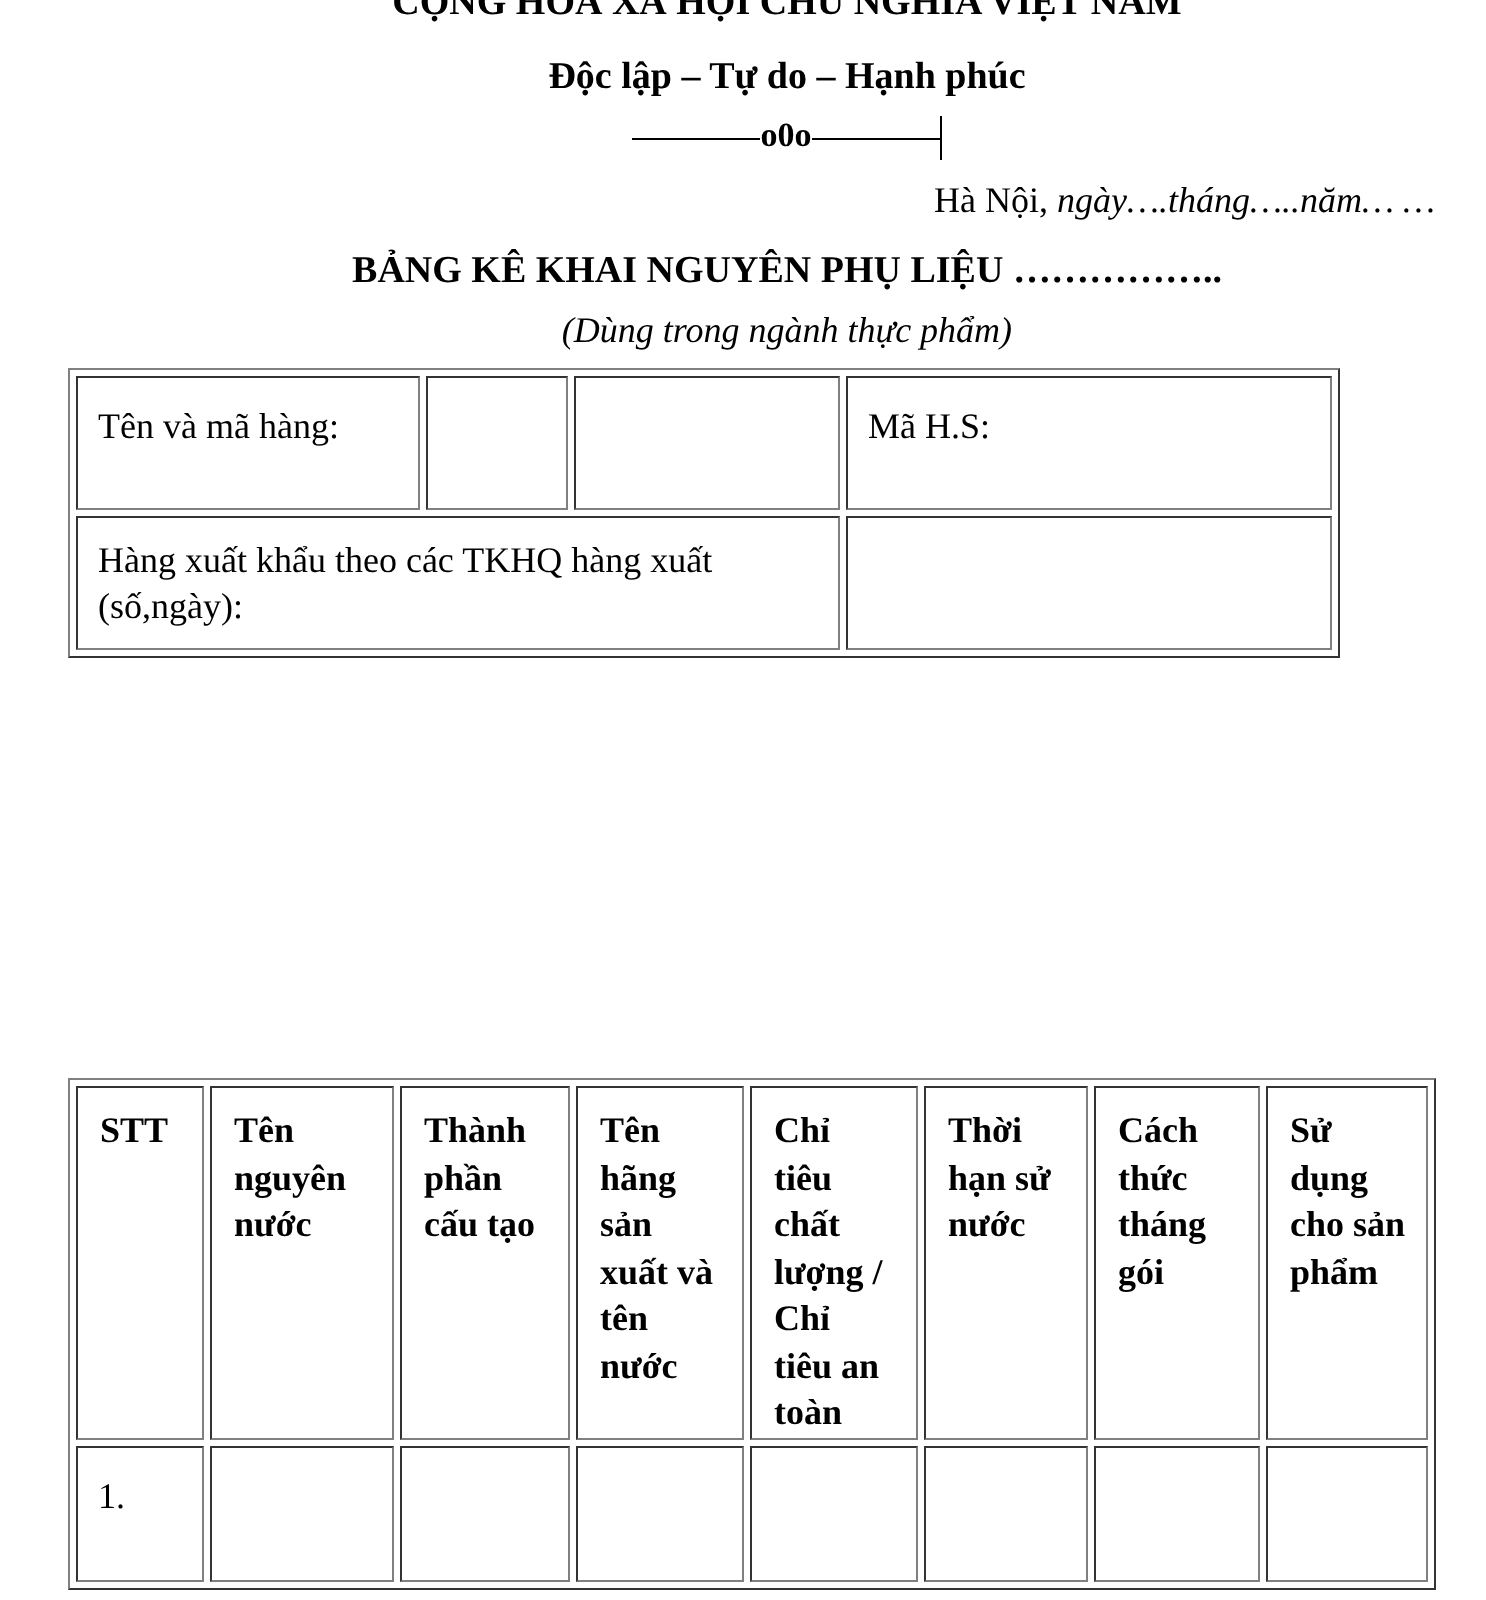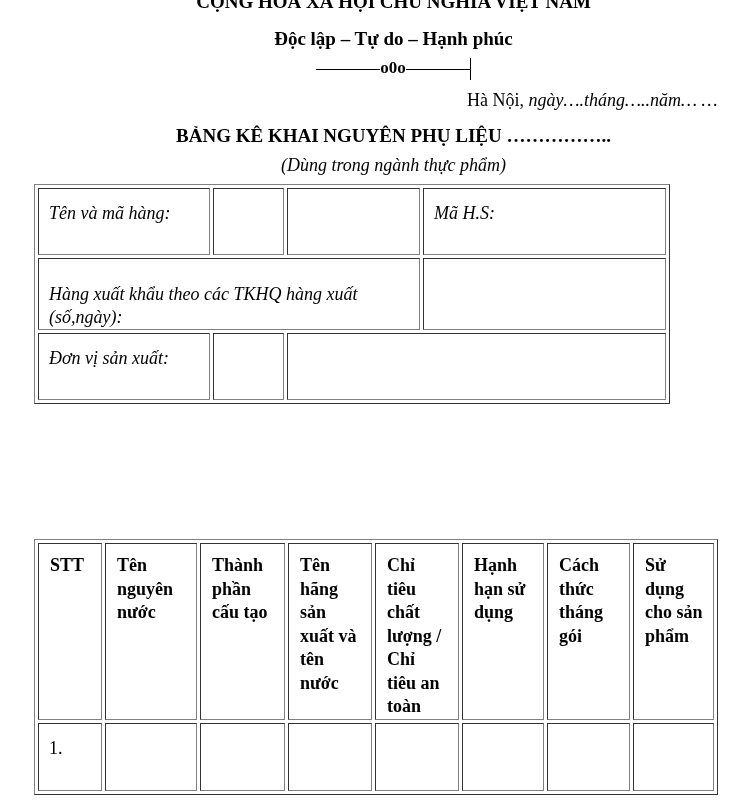--- a/index.html
+++ b/index.html
@@ -22,23 +22,23 @@
     position: absolute; border-collapse: separate; border-spacing: 3px;
     border: 1px solid #808080; border-right-color: #333; border-bottom-color: #333;
   }
   table.frm td {
     border: 1px solid #222; border-top-color: #333; border-left-color: #333;
     border-right-color: #808080; border-bottom-color: #808080;
     vertical-align: top; padding: 0; font-size: 18px; line-height: 23px;
     box-sizing: border-box;
   }
   table.frm td > span { display: block; }
-  #t1 { left: 34px; top: 184px; width: 636px; font-style: italic; }
+  #t1 { left: 34px; top: 184px; width: 636px; }
   #t1 td { height: 67px; padding: 13px 10px 0 10px; }
-  #t1 tr.r3 td, #t1 tr.r5 td { padding-top: 24px; }
+  #t1 tr.r3 td, #t1 tr.r5 td { padding-top: 10px; }
   #t2 { left: 34px; top: 539px; width: 684px; }
   #t2 tr.head td { height: 164px; padding: 10px 10px 0 11px; font-weight: bold; line-height: 23.5px; }
   #t2 tr.row td { height: 68px; padding: 13px 10px 0 10px; }
 </style>
 </head>
 <body>
 
 <div class="hdr nation">CỘNG HOÀ XÃ HỘI CHỦ NGHĨA VIỆT NAM</div>
 <div class="hdr motto">Độc lập – Tự do – Hạnh phúc</div>
 <div class="hdr sep">
@@ -68,27 +68,20 @@
     <td>
           <span>Mã H.S:</span>
         </td>
   </tr>
   <tr class="r3">
     <td colspan="3">
           <span>Hàng xuất khẩu theo các TKHQ hàng xuất (số,ngày):</span>
         </td>
     <td></td>
   </tr>
-  <tr class="r4">
-    <td>
-          <span>Đơn vị sản xuất:</span>
-        </td>
-    <td></td>
-    <td colspan="2"></td>
-  </tr>
 </tbody>
   </table>
 
 <table class="frm" id="t2">
   <colgroup>
     <col style="width:64px">
       <col style="width:92px">
       <col style="width:85px">
       <col style="width:84px">
     <col style="width:84px">
@@ -107,21 +100,21 @@
     <td>
           <span>Thành phần cấu tạo</span>
         </td>
     <td>
           <span>Tên hãng sản xuất và tên nước</span>
         </td>
     <td>
           <span>Chỉ tiêu chất lượng / Chỉ tiêu an toàn</span>
         </td>
     <td>
-          <span>Hạnh hạn sử dụng</span>
+          <span>Thời hạn sử nước</span>
         </td>
     <td>
           <span>Cách thức tháng gói</span>
         </td>
     <td>
           <span>Sử dụng cho sản phẩm</span>
         </td>
   </tr>
   <tr class="row">
     <td>

